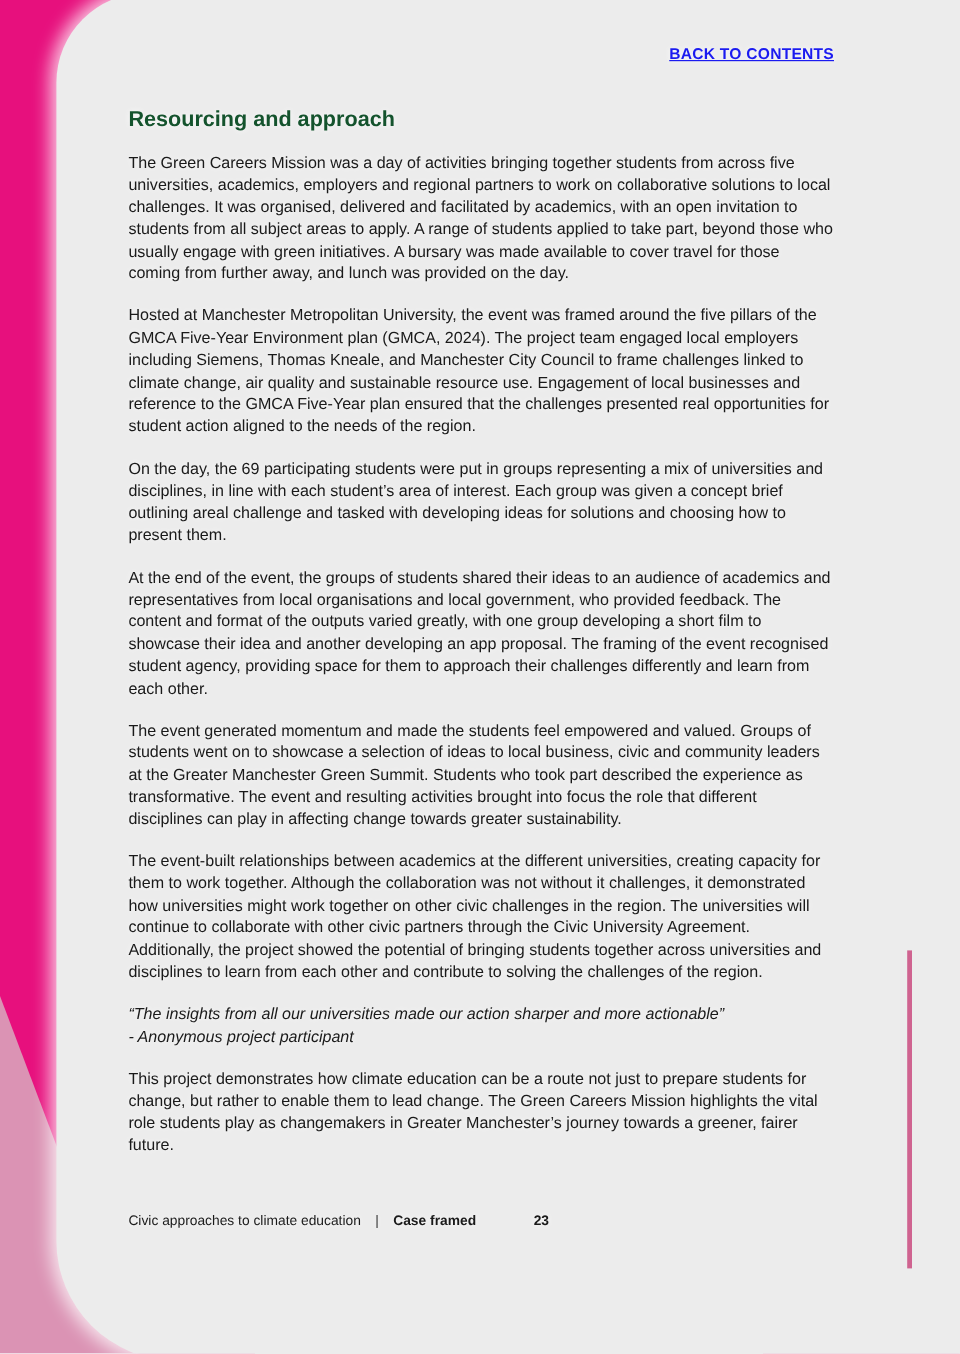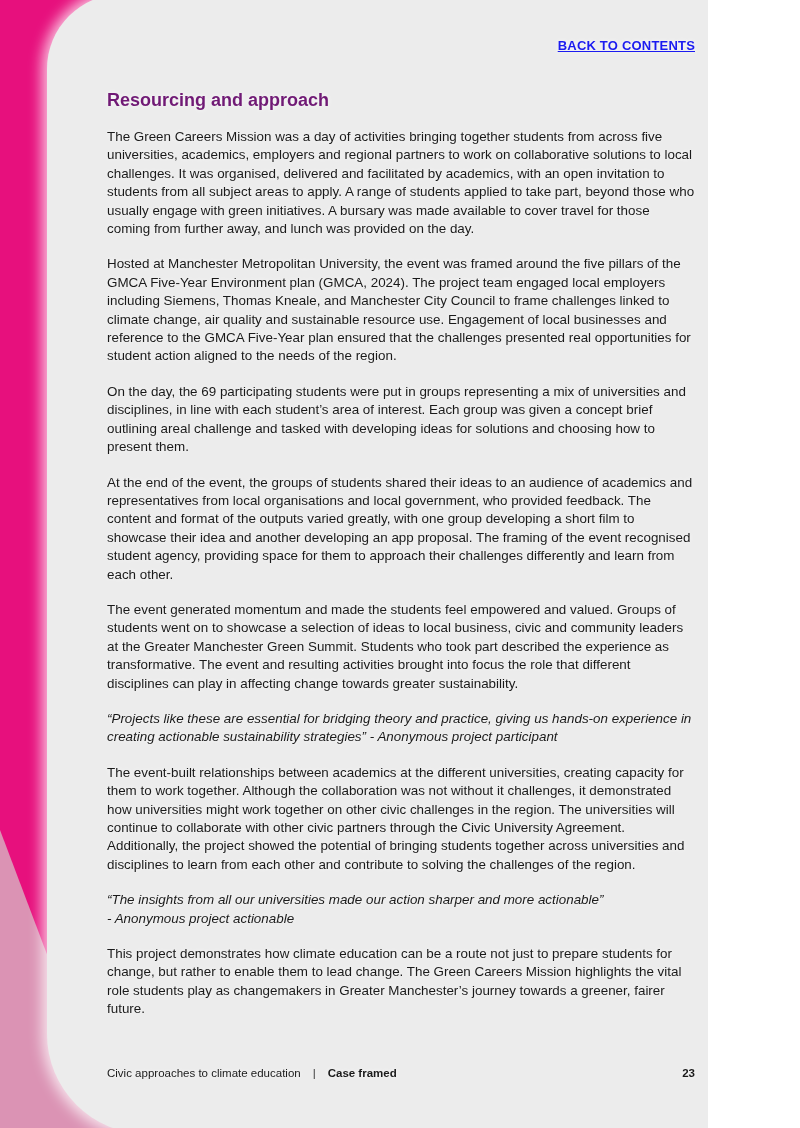--- a/index.html
+++ b/index.html
@@ -7,21 +7,21 @@
     --accent-pink:#db93b4;
     --panel-gray:#ececec;
     --link-blue:#1b1bf0;
     --rule-pink:#cf6390;
     --text-dark:#1a1a1a;
   }
   html,body{margin:0;padding:0;}
   body{background:#fff;font-family:"Liberation Sans", sans-serif;}
   .page{
     position:relative;
-    width:708px;height:1128px;
+    width:800px;height:1128px;
     background:var(--accent-pink);
     overflow:hidden;
   }
   .magenta-shape{
     position:absolute;left:0;top:0;
     width:130px;height:960px;
     background:var(--accent-magenta);
     clip-path:polygon(0 0,130px 0,130px 900px,48px 957px,0 830px);
   }
   .panel{
@@ -48,34 +48,33 @@
     font-weight:bold;
     font-size:13px;
     letter-spacing:.2px;
     text-decoration:underline;
   }
   h1.page-title{
     margin:35px 0 0 0;
     font-size:18px;
     line-height:22px;
     font-weight:bold;
-    color:#701a75;
+    color:#14532d;
   }
   .para,.quote{
     font-size:13.4px;
     line-height:18.4px;
     margin:17px 0 0 0;
   }
   .para.first{}
   .quote{font-style:italic;}
   .footer{
     margin-top:47px;
     display:flex;
     align-items:baseline;
-    justify-content:space-between;
     font-size:11.5px;
     line-height:14px;
   }
   .footer-left{display:flex;align-items:baseline;gap:12px;}
   .footer-sep{color:#333;}
   .footer-section{font-weight:bold;}
   .page-number{font-weight:bold;margin-left:48px;}
 </style>
 </head>
 <body>
@@ -95,29 +94,26 @@
     </div>
 
     <h1 class="page-title">Resourcing and approach</h1>
 
     <p class="para first">The Green Careers Mission was a day of activities bringing together students from across five universities, academics, employers and regional partners to work on collaborative solutions to local challenges. It was organised, delivered and facilitated by academics, with an open invitation to students from all subject areas to apply. A range of students applied to take part, beyond those who usually engage with green initiatives. A bursary was made available to cover travel for those coming from further away, and lunch was provided on the day.</p>
     <p class="para">Hosted at Manchester Metropolitan University, the event was framed around the five pillars of the GMCA Five-Year Environment plan (GMCA, 2024). The project team engaged local employers including Siemens, Thomas Kneale, and Manchester City Council to frame challenges linked to climate change, air quality and sustainable resource use. Engagement of local businesses and reference to the GMCA Five-Year plan ensured that the challenges presented real opportunities for student action aligned to the needs of the region.</p>
     <p class="para">On the day, the 69 participating students were put in groups representing a mix of universities and disciplines, in line with each student’s area of interest. Each group was given a concept brief outlining areal challenge and tasked with developing ideas for solutions and choosing how to present them.</p>
     <p class="para">At the end of the event, the groups of students shared their ideas to an audience of academics and representatives from local organisations and local government, who provided feedback. The content and format of the outputs varied greatly, with one group developing a short film to showcase their idea and another developing an app proposal. The framing of the event recognised student agency, providing space for them to approach their challenges differently and learn from each other.</p>
     <p class="para">The event generated momentum and made the students feel empowered and valued. Groups of students went on to showcase a selection of ideas to local business, civic and community leaders at the Greater Manchester Green Summit. Students who took part described the experience as transformative. The event and resulting activities brought into focus the role that different disciplines can play in affecting change towards greater sustainability.</p>
 
-    <div class="quote">
-      <span>“Projects like these are essential for bridging theory and practice, giving us hands-on experience in creating actionable sustainability strategies” - Anonymous project participant</span>
-    </div>
 
     <p class="para">The event-built relationships between academics at the different universities, creating capacity for them to work together. Although the collaboration was not without it challenges, it demonstrated how universities might work together on other civic challenges in the region. The universities will continue to collaborate with other civic partners through the Civic University Agreement. Additionally, the project showed the potential of bringing students together across universities and disciplines to learn from each other and contribute to solving the challenges of the region.</p>
 
     <div class="quote">
       <span>“The insights from all our universities made our action sharper and more actionable”</span><br>
-      <span>- Anonymous project actionable</span>
+      <span>- Anonymous project participant</span>
     </div>
 
     <p class="para">This project demonstrates how climate education can be a route not just to prepare students for change, but rather to enable them to lead change. The Green Careers Mission highlights the vital role students play as changemakers in Greater Manchester’s journey towards a greener, fairer future.</p>
 
     <div class="footer">
       <div class="footer-left">
         <span>Civic approaches to climate education</span>
         <span class="footer-sep">|</span>
         <span class="footer-section">Case framed</span>
       </div>

